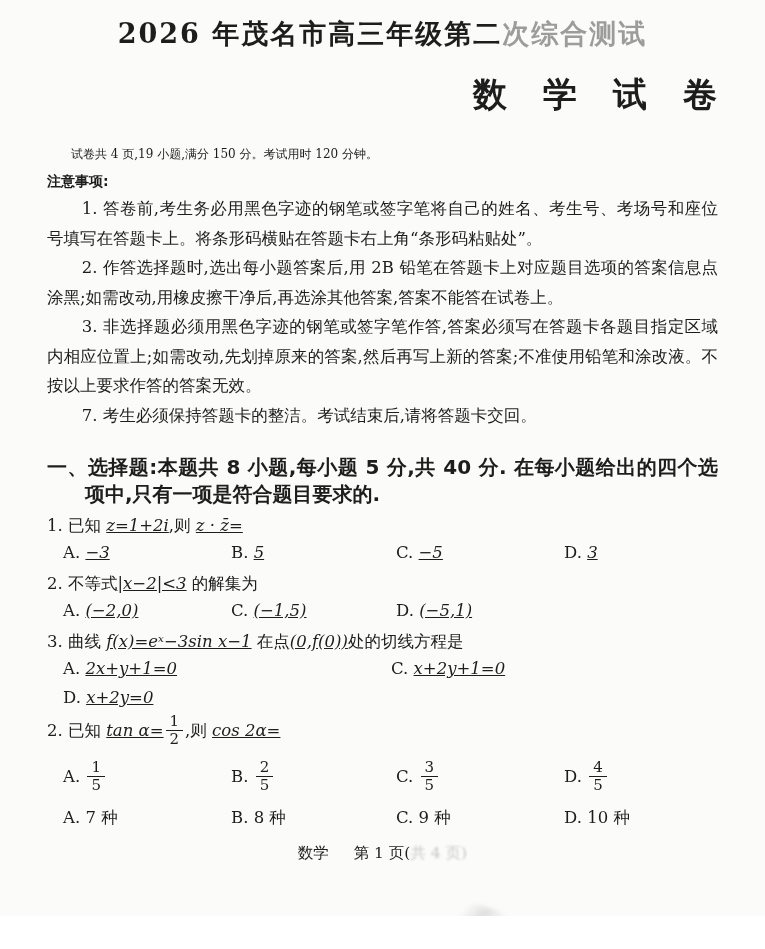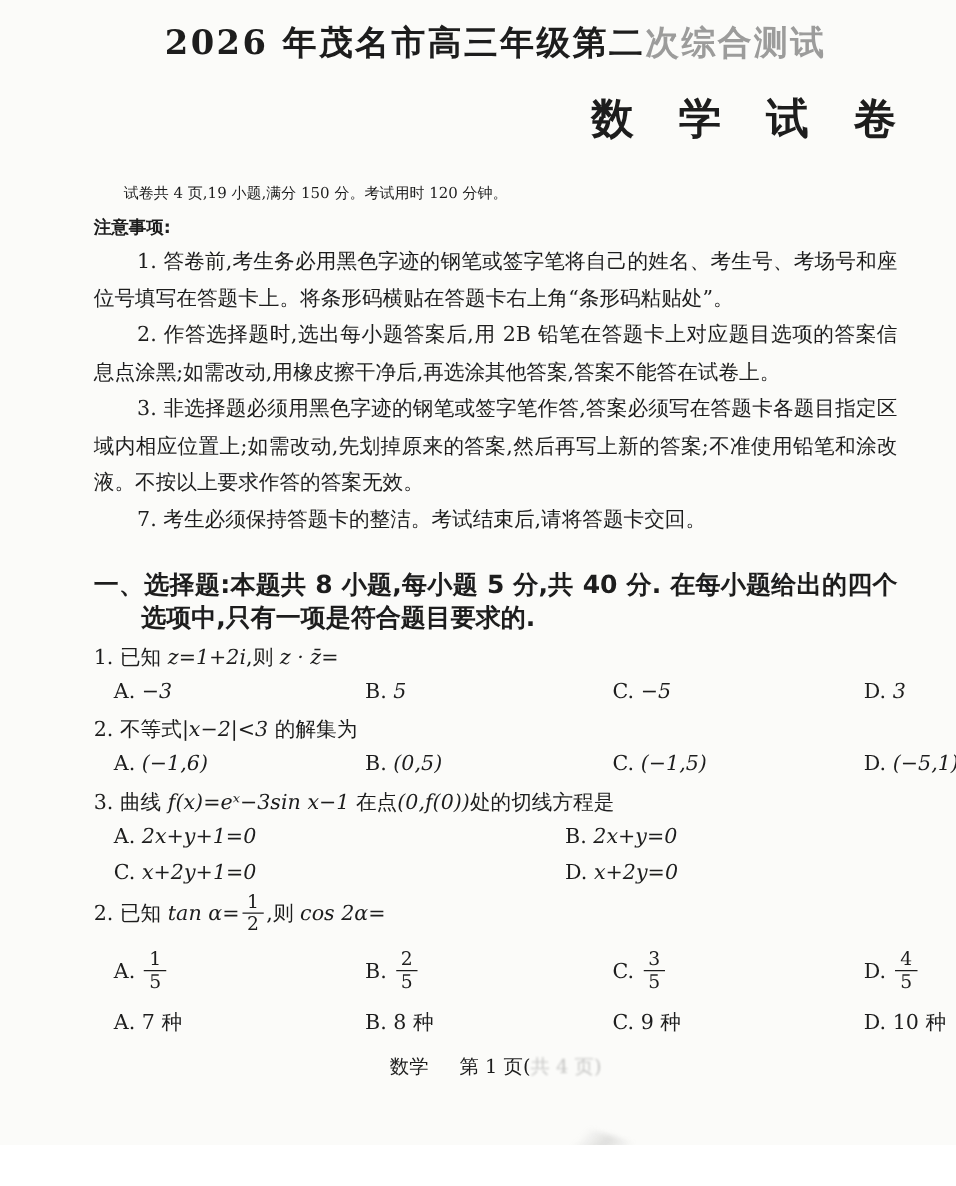--- a/index.html
+++ b/index.html
@@ -4,21 +4,21 @@
 <style>
   html,body{margin:0;padding:0;}
   .page{
     position:relative;
     width:765px;height:916px;
     background:#fbfbf9;
     overflow:hidden;
     font-family:"DejaVu Serif","Liberation Serif",serif;
     color:#1d1d1d;
     box-sizing:border-box;
-    padding:16px 47px 0 75px;
+    padding:16px 47px 0 47px;
   }
   .title{
     text-align:center;
     font-size:27px;font-weight:bold;
     letter-spacing:2px;
     white-space:nowrap;
   }
   .title .faded{color:#6a6a6a;opacity:.65;filter:blur(.4px);}
   .subtitle{
     text-align:right;
@@ -50,27 +50,27 @@
     padding-left:38px;text-indent:-38px;
     text-align:justify;
   }
   .stem{
     margin:6px 0 0 0;
     font-size:16.5px;line-height:24px;
   }
   .stem.wrap2{
     padding-left:30px;text-indent:-30px;line-height:28px;margin-top:10px;
   }
-  .m{font-style:italic;}
+  .m{font-style:italic;text-decoration:underline;}
   .opts{
     margin-top:2px;
     padding-left:16px;
     display:grid;
     grid-template-columns:168px 165px 168px 1fr;
-    font-size:16.5px;line-height:26px;gap:33px;
+    font-size:16.5px;line-height:26px;
   }
   .opts.two-col{
     grid-template-columns:328px 1fr;
     row-gap:3px;
   }
   .opts.fracs{align-items:center;line-height:44px;margin-top:4px;}
   .opt{white-space:nowrap;}
   .frac{
     display:inline-flex;flex-direction:column;
     vertical-align:middle;
@@ -127,32 +127,30 @@
       <span class="opt"><span>A.</span> <span class="m">−3</span></span>
       <span class="opt"><span>B.</span> <span class="m">5</span></span>
       <span class="opt"><span>C.</span> <span class="m">−5</span></span>
       <span class="opt"><span>D.</span> <span class="m">3</span></span>
     </div>
   </div>
 
   <div>
     <p class="stem"><span>2. 不等式</span><span class="m">|x−2|&lt;3</span><span> 的解集为</span></p>
     <div class="opts">
-      <span class="opt"><span>A.</span> <span class="m">(−1,6)</span></span>
-      <span class="opt"><span>B.</span> <span class="m">(0,5)</span></span>
+      <span class="opt"><span>A.</span> <span class="m">(−2,0)</span></span>
       <span class="opt"><span>C.</span> <span class="m">(−1,5)</span></span>
       <span class="opt"><span>D.</span> <span class="m">(−5,1)</span></span>
     </div>
   </div>
 
   <div>
     <p class="stem"><span>3. 曲线 </span><span class="m">f(x)=eˣ−3sin x−1</span><span> 在点</span><span class="m">(0,f(0))</span><span>处的切线方程是</span></p>
     <div class="opts two-col">
       <span class="opt"><span>A.</span> <span class="m">2x+y+1=0</span></span>
-      <span class="opt"><span>B.</span> <span class="m">2x+y=0</span></span>
       <span class="opt"><span>C.</span> <span class="m">x+2y+1=0</span></span>
       <span class="opt"><span>D.</span> <span class="m">x+2y=0</span></span>
     </div>
   </div>
 
   <div>
     <p class="stem" style="line-height:40px;margin-top:0;"><span>2. 已知 </span><span class="m">tan α=</span><span class="frac">
           <span class="num">1</span>
           <span class="den">2</span>
         </span><span>,则 </span><span class="m">cos 2α=</span></p>

